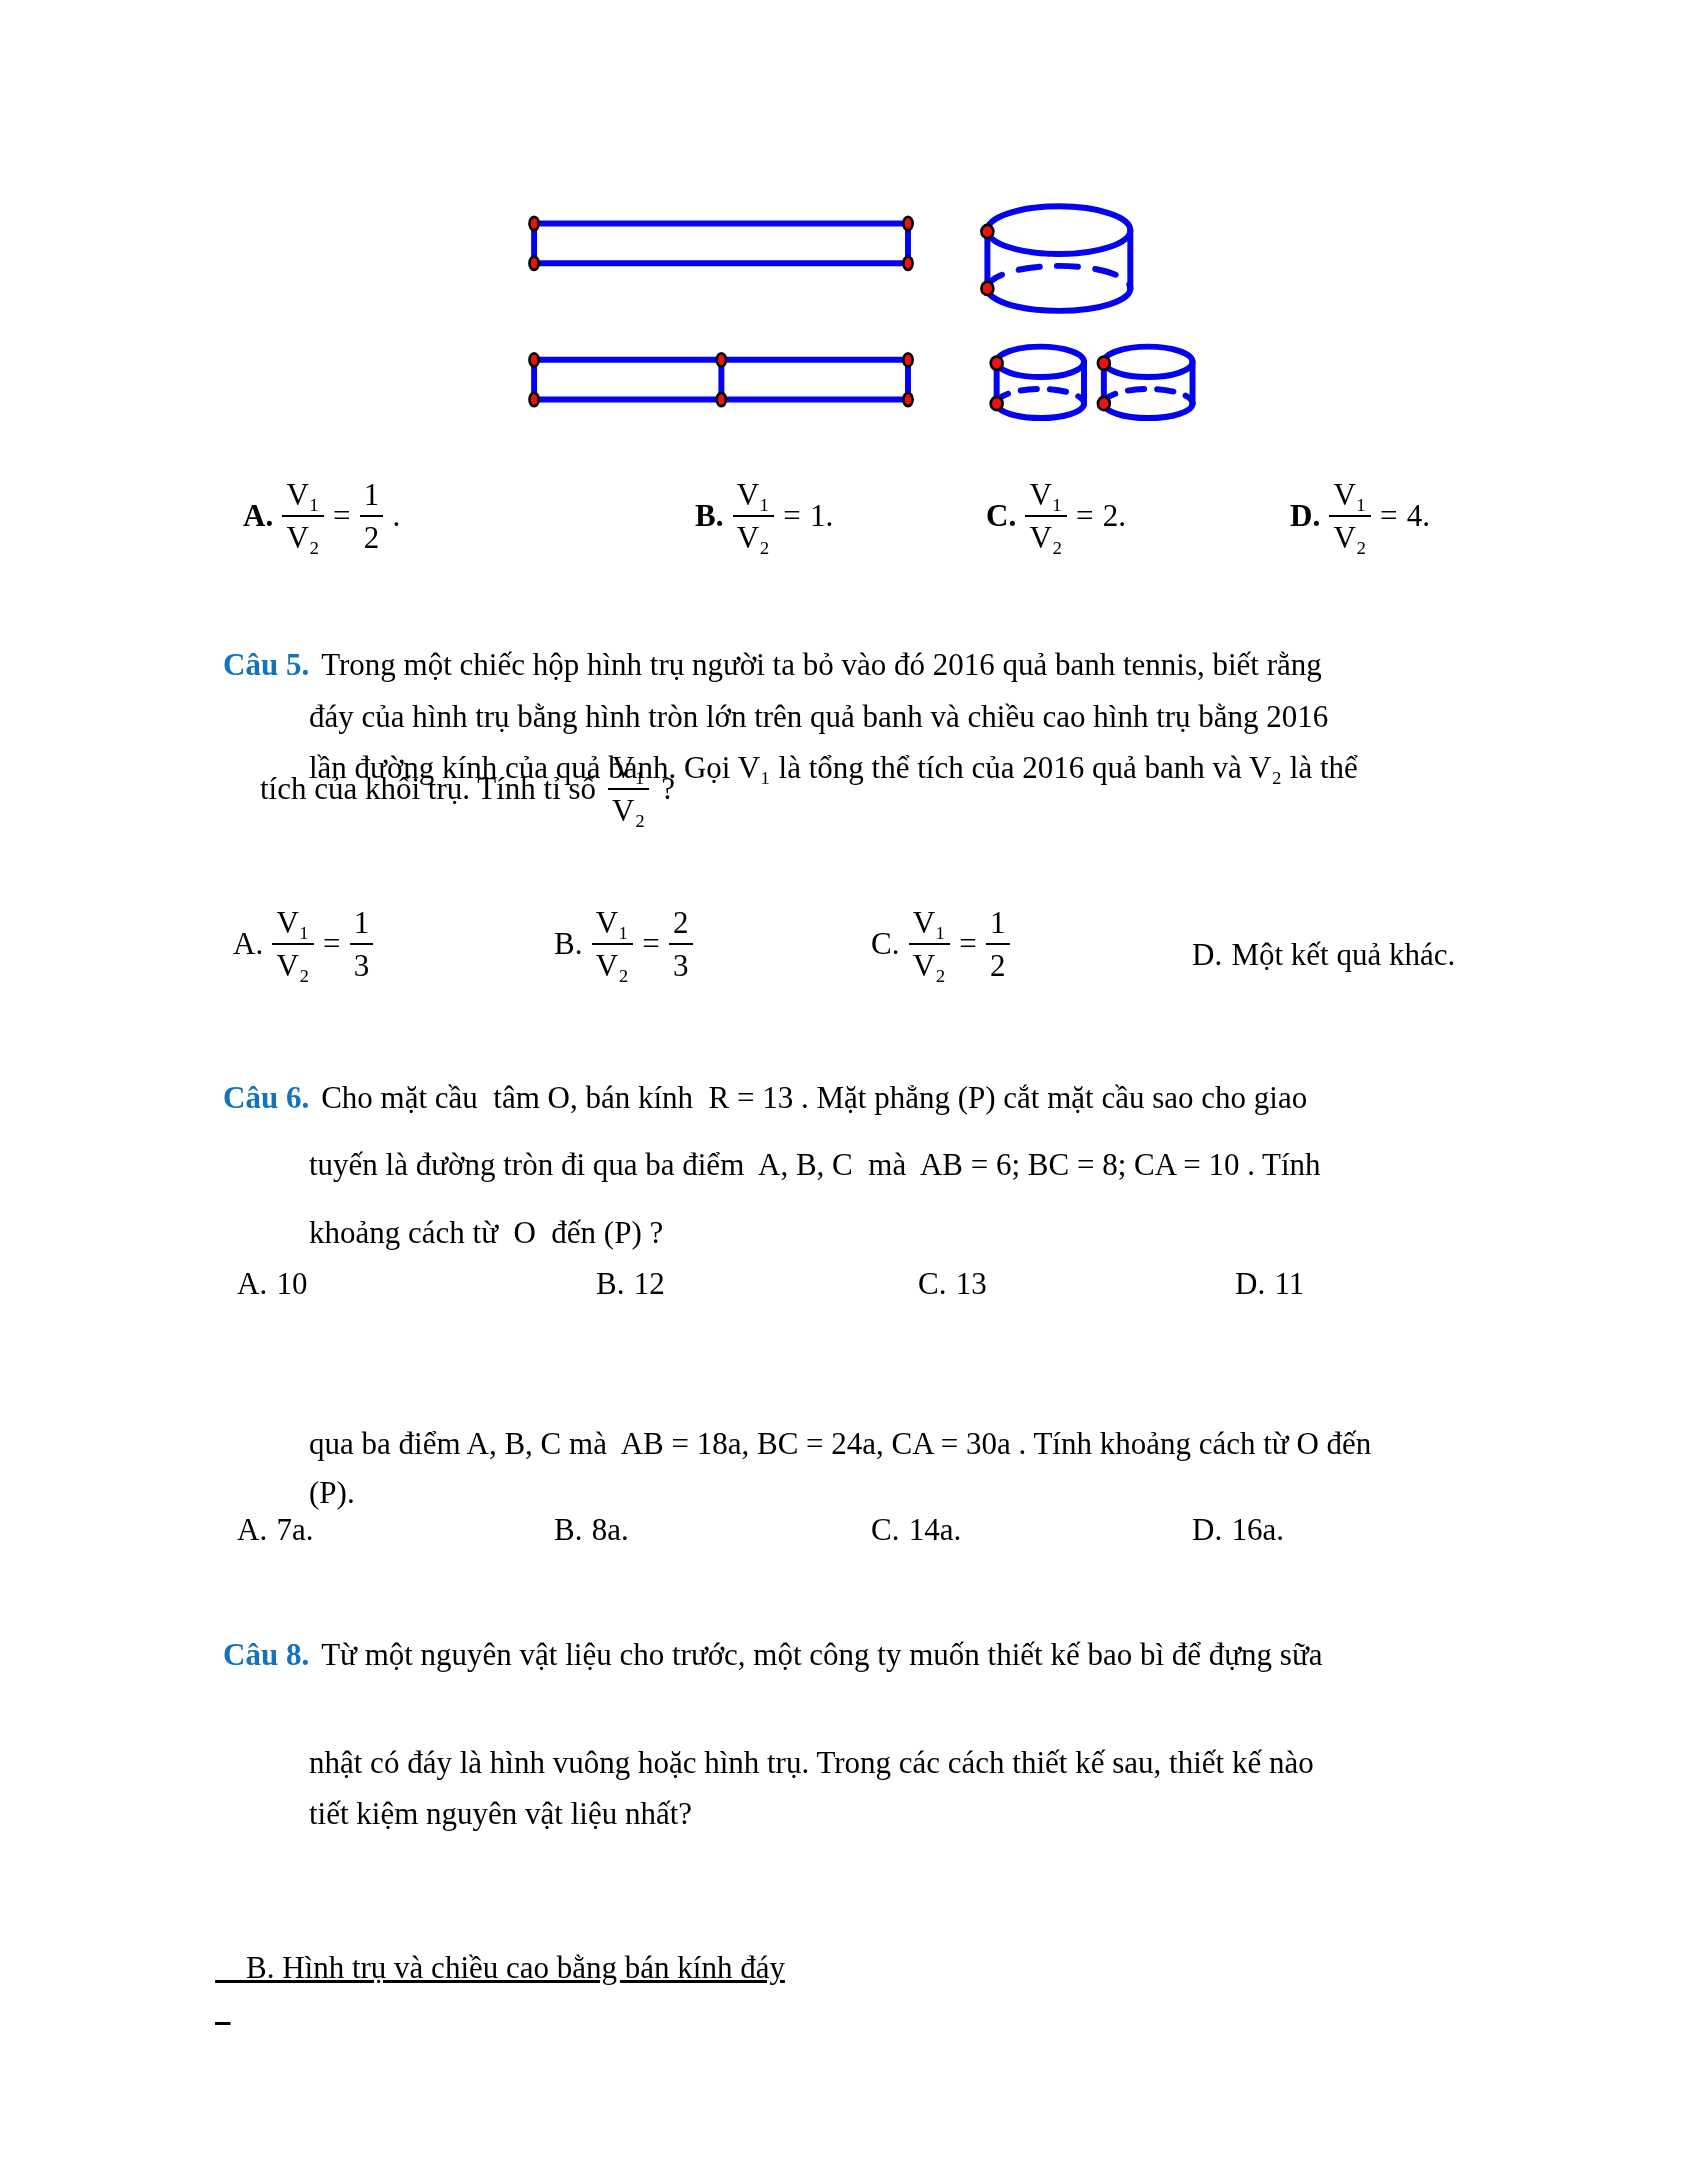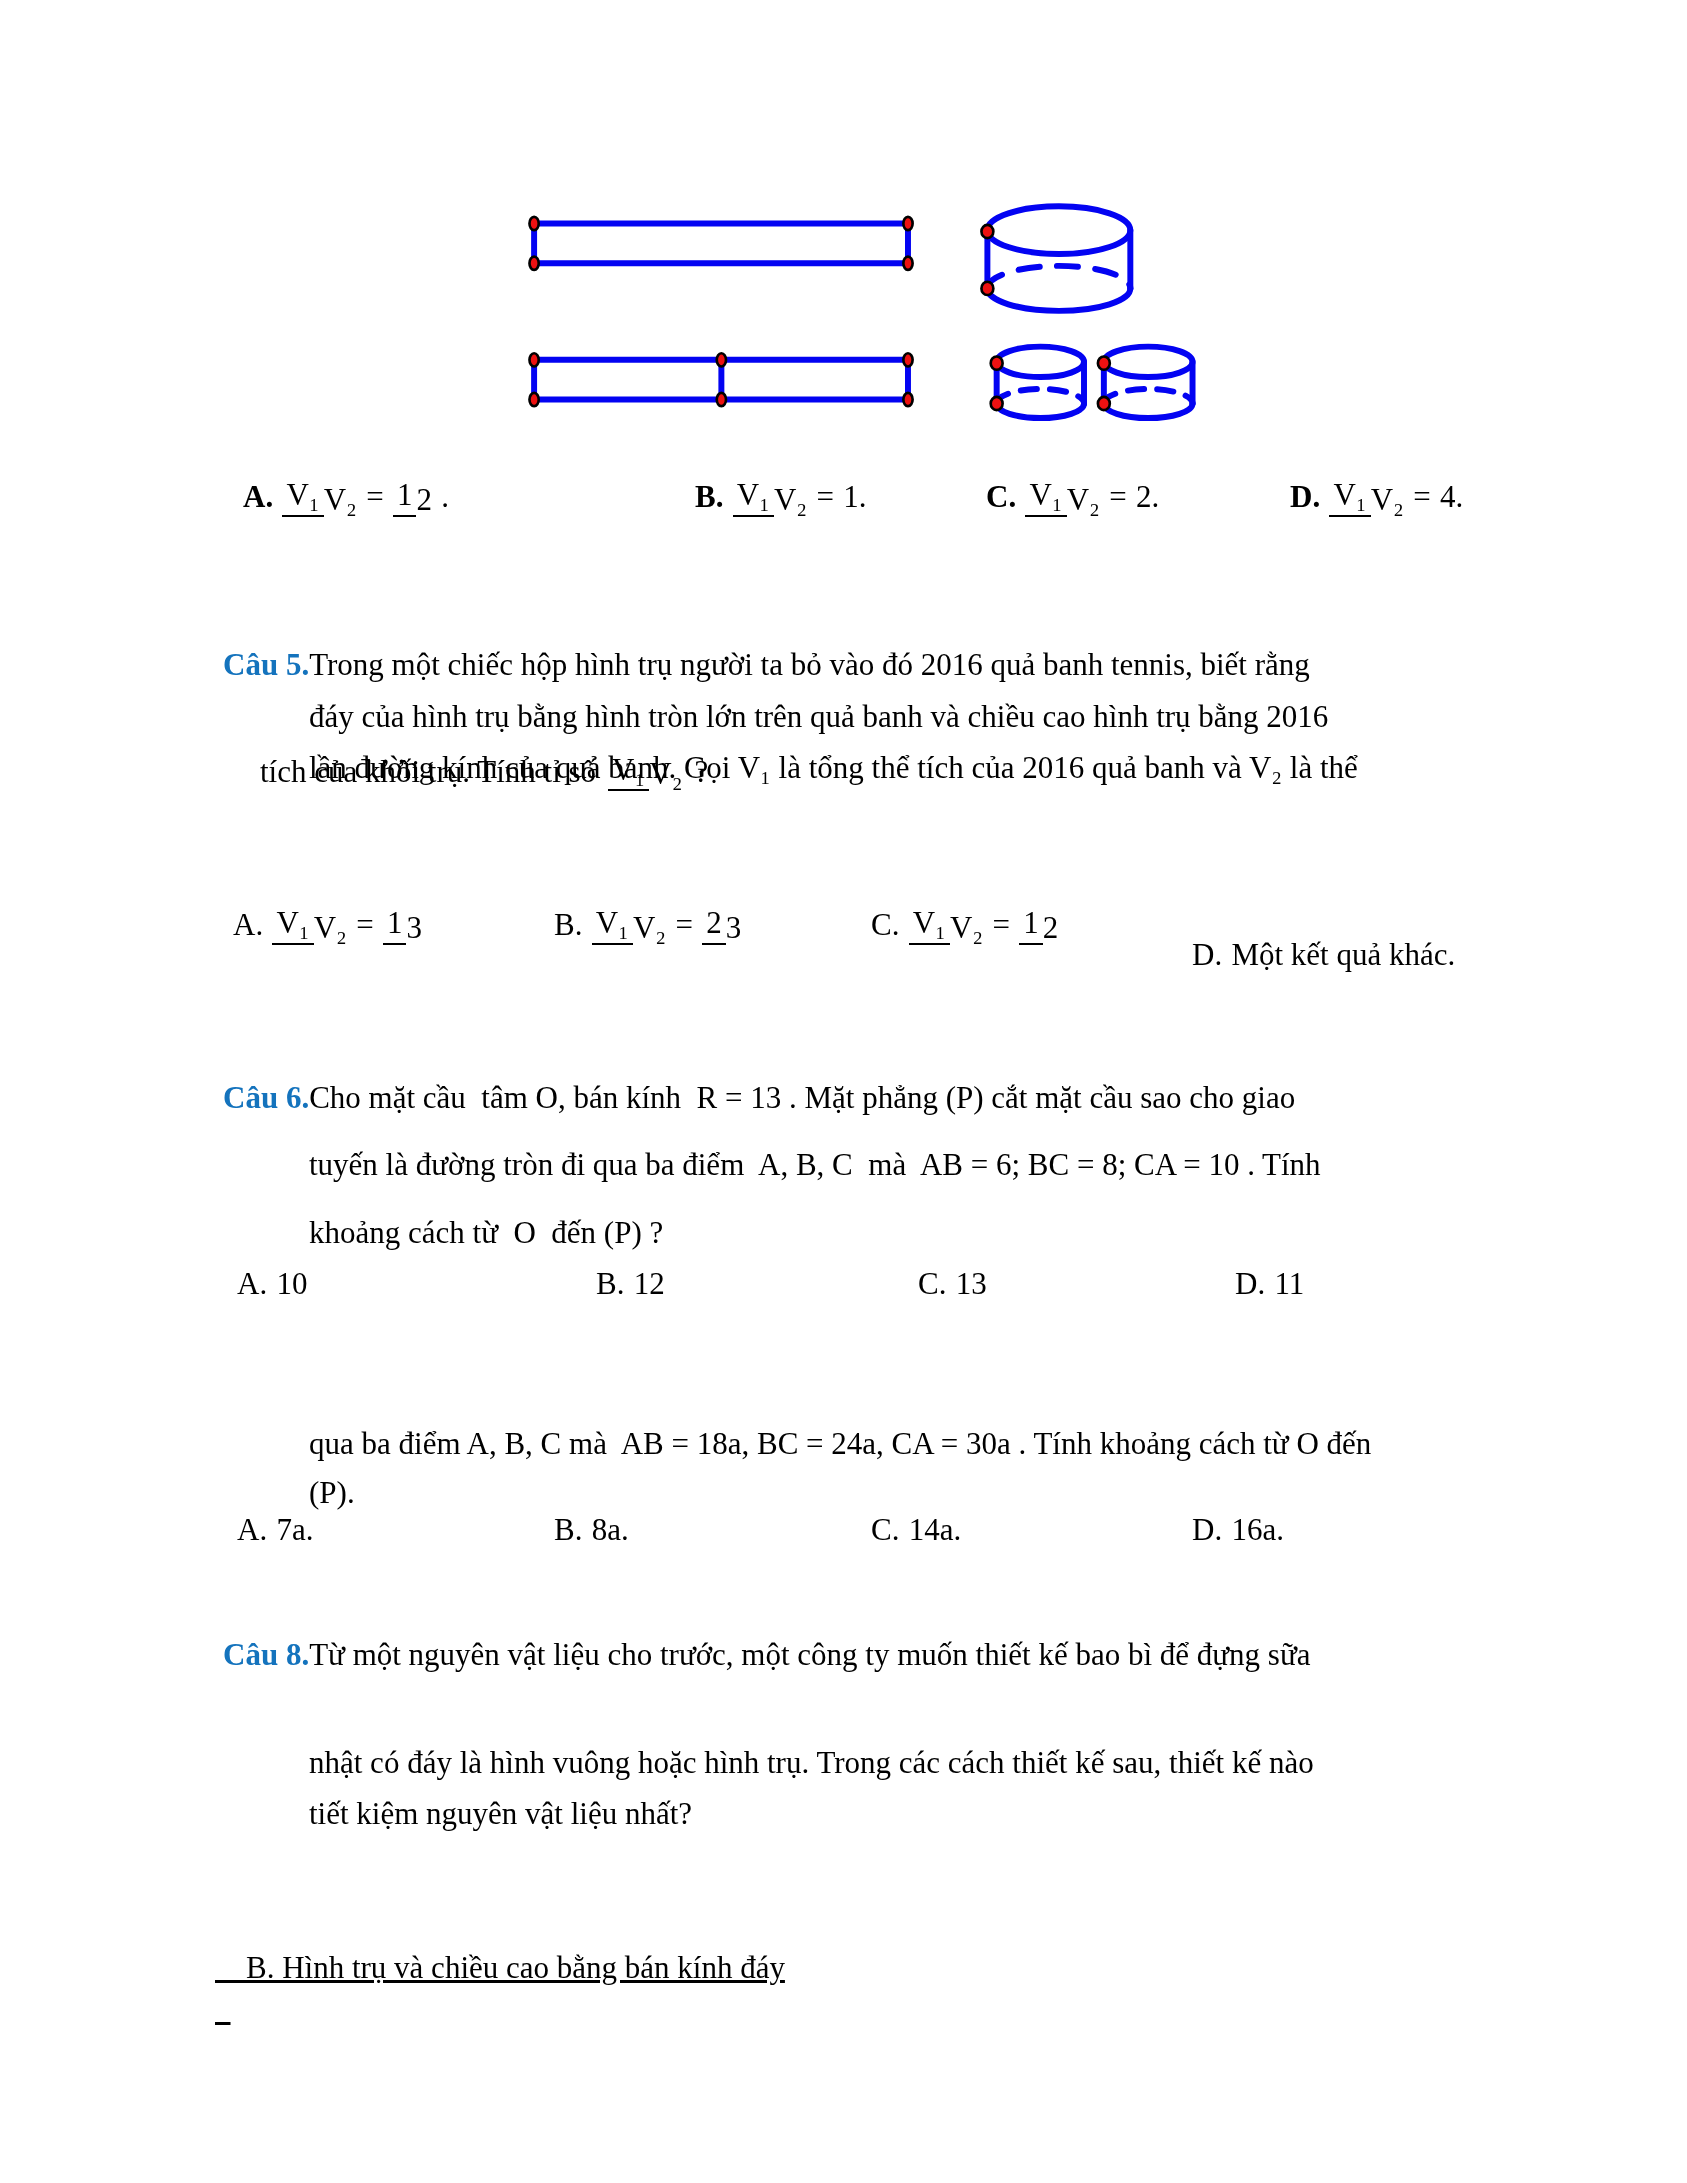--- a/index.html
+++ b/index.html
@@ -12,29 +12,29 @@
   .page{
     position:relative;width:1687px;height:2183px;background:#ffffff;
     font-family:"Liberation Serif","DejaVu Serif",serif;color:var(--ink);
     overflow:hidden;
   }
   .figure-svg{position:absolute;left:503px;top:185px;}
   .line{
     position:absolute;white-space:pre;font-size:31px;line-height:42px;
   }
   .flexline{display:flex;align-items:center;gap:12px;}
-  .qlabel{color:var(--accent);font-weight:bold;}
+  .qlabel{color:var(--accent);font-weight:bold;margin-right:12px;}
   .ans{
     position:absolute;display:flex;align-items:center;gap:9.3px;
     font-size:31px;white-space:pre;
   }
   .ans-label{font-weight:normal;}
   .ans-label.bold{font-weight:bold;}
   .frac{
-    display:inline-flex;align-items:center;
+    display:inline-flex;flex-direction:column;align-items:center;
     line-height:1.08;text-align:center;
   }
   .frac .num{padding:0 4px 3.3px 4px;border-bottom:2px solid var(--ink);}
   .frac .den{padding-top:4px;}
   .sup2{font-size:18.5px;vertical-align:8px;}
 </style>
 </head>
 <body>
 
 <div class="page">

